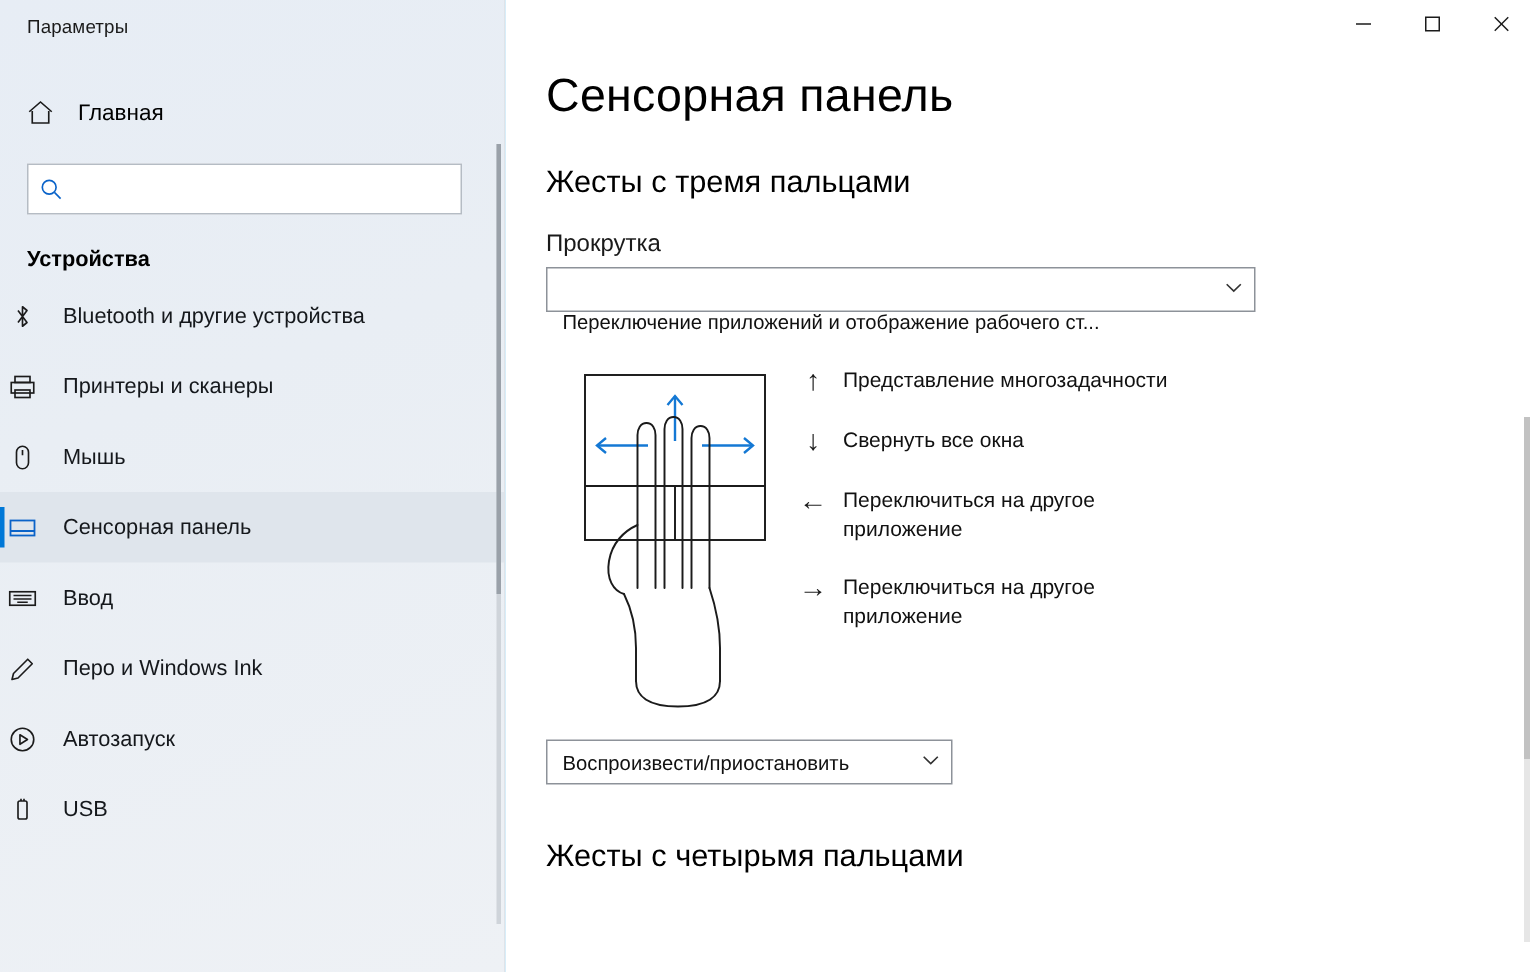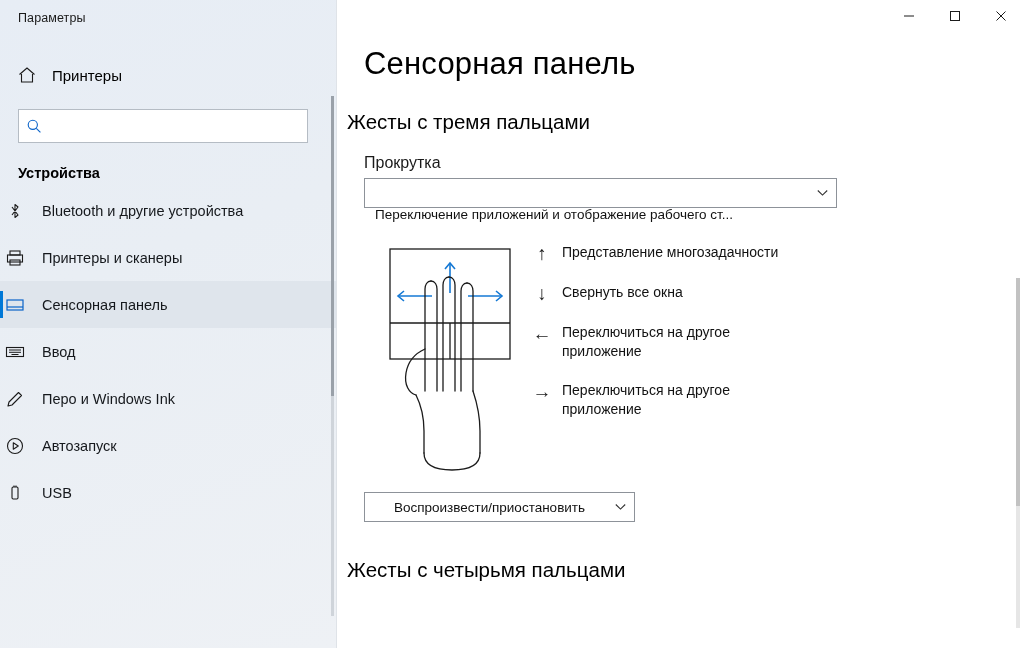--- a/index.html
+++ b/index.html
@@ -161,21 +161,21 @@
     color: #000;
     font-weight: normal;
     margin: 0;
     padding: 46px 0 0 27px;
     letter-spacing: .2px;
   }
   .h2 {
     font-size: 20.5px;
     color: #000;
     margin: 0;
-    padding: 28px 0 0 10px;
+    padding: 28px 0 0 27px;
     font-weight: normal;
   }
   .sub-label {
     font-size: 16px;
     color: #1a1a1a;
     padding: 20px 0 0 27px;
   }
   .combo {
     position: relative;
     margin: 6px 0 0 27px;
@@ -199,21 +199,21 @@
     right: 8px;
     top: 50%;
     transform: translateY(-50%);
     color: #333;
     font-size: 11px;
     line-height: 1;
   }
   #scroll-combo { width: 473px; }
   #scroll-combo .ctext { width: 473px; box-sizing: border-box; margin-top: 43px; }
   #taps-combo { width: 271px; }
-  #taps-combo .ctext { width: 271px; box-sizing: border-box; text-align: center; }
+  #taps-combo .ctext { width: 271px; box-sizing: border-box; }
 
   .illus-block {
     position: relative;
     margin-top: 18px;
     height: 245px;
   }
   .hand-svg {
     position: absolute;
     left: 27px;
     top: 0;
@@ -268,21 +268,21 @@
   <div class="sidebar">
     <div class="app-title">Параметры</div>
 
     <div class="home-row">
       <span class="nav-icon">
         <svg width="20" height="20" viewBox="0 0 20 20">
             <path d="M2.5 9.5 10 3l7.5 6.5" fill="none" stroke="#1b1b1b" stroke-width="1.1"></path>
             <path d="M4.5 9v8h11V9" fill="none" stroke="#1b1b1b" stroke-width="1.1"></path>
           </svg>
       </span>
-      <span class="label">Принтеры</span>
+      <span class="label">Главная</span>
     </div>
 
     <div class="search-wrap">
       <span class="search-icon">
         <svg width="16" height="16" viewBox="0 0 16 16">
             <circle cx="6.8" cy="6.8" r="4.6" fill="none" stroke="#0a63c9" stroke-width="1.1"></circle>
             <line x1="10.3" y1="10.3" x2="14.4" y2="14.4" stroke="#0a63c9" stroke-width="1.1"></line>
           </svg>
       </span>
     </div>
@@ -302,20 +302,29 @@
       <span class="nav-icon">
         <svg width="20" height="20" viewBox="0 0 20 20">
             <rect x="5" y="3" width="10" height="4" fill="none" stroke="#1b1b1b" stroke-width="1.1"></rect>
             <rect x="2.5" y="7" width="15" height="7" fill="none" stroke="#1b1b1b" stroke-width="1.1"></rect>
             <rect x="5" y="12" width="10" height="5" fill="none" stroke="#1b1b1b" stroke-width="1.1"></rect>
           </svg>
       </span>
       <span class="label">Принтеры и сканеры</span>
     </div>
 
+    <div class="nav-item">
+      <span class="nav-icon">
+        <svg width="20" height="20" viewBox="0 0 20 20">
+            <rect x="6" y="2.5" width="8" height="15" rx="4" fill="none" stroke="#1b1b1b" stroke-width="1.1"></rect>
+            <line x1="10" y1="5" x2="10" y2="8.5" stroke="#1b1b1b" stroke-width="1.1"></line>
+          </svg>
+      </span>
+      <span class="label">Мышь</span>
+    </div>
 
     <div class="nav-item selected">
       <span class="nav-icon">
         <svg width="20" height="20" viewBox="0 0 20 20">
             <rect x="2" y="5" width="16" height="10" fill="none" stroke="#0a63c9" stroke-width="1.2"></rect>
             <line x1="2" y1="12" x2="18" y2="12" stroke="#0a63c9" stroke-width="1.2"></line>
           </svg>
       </span>
       <span class="label">Сенсорная панель</span>
     </div>

